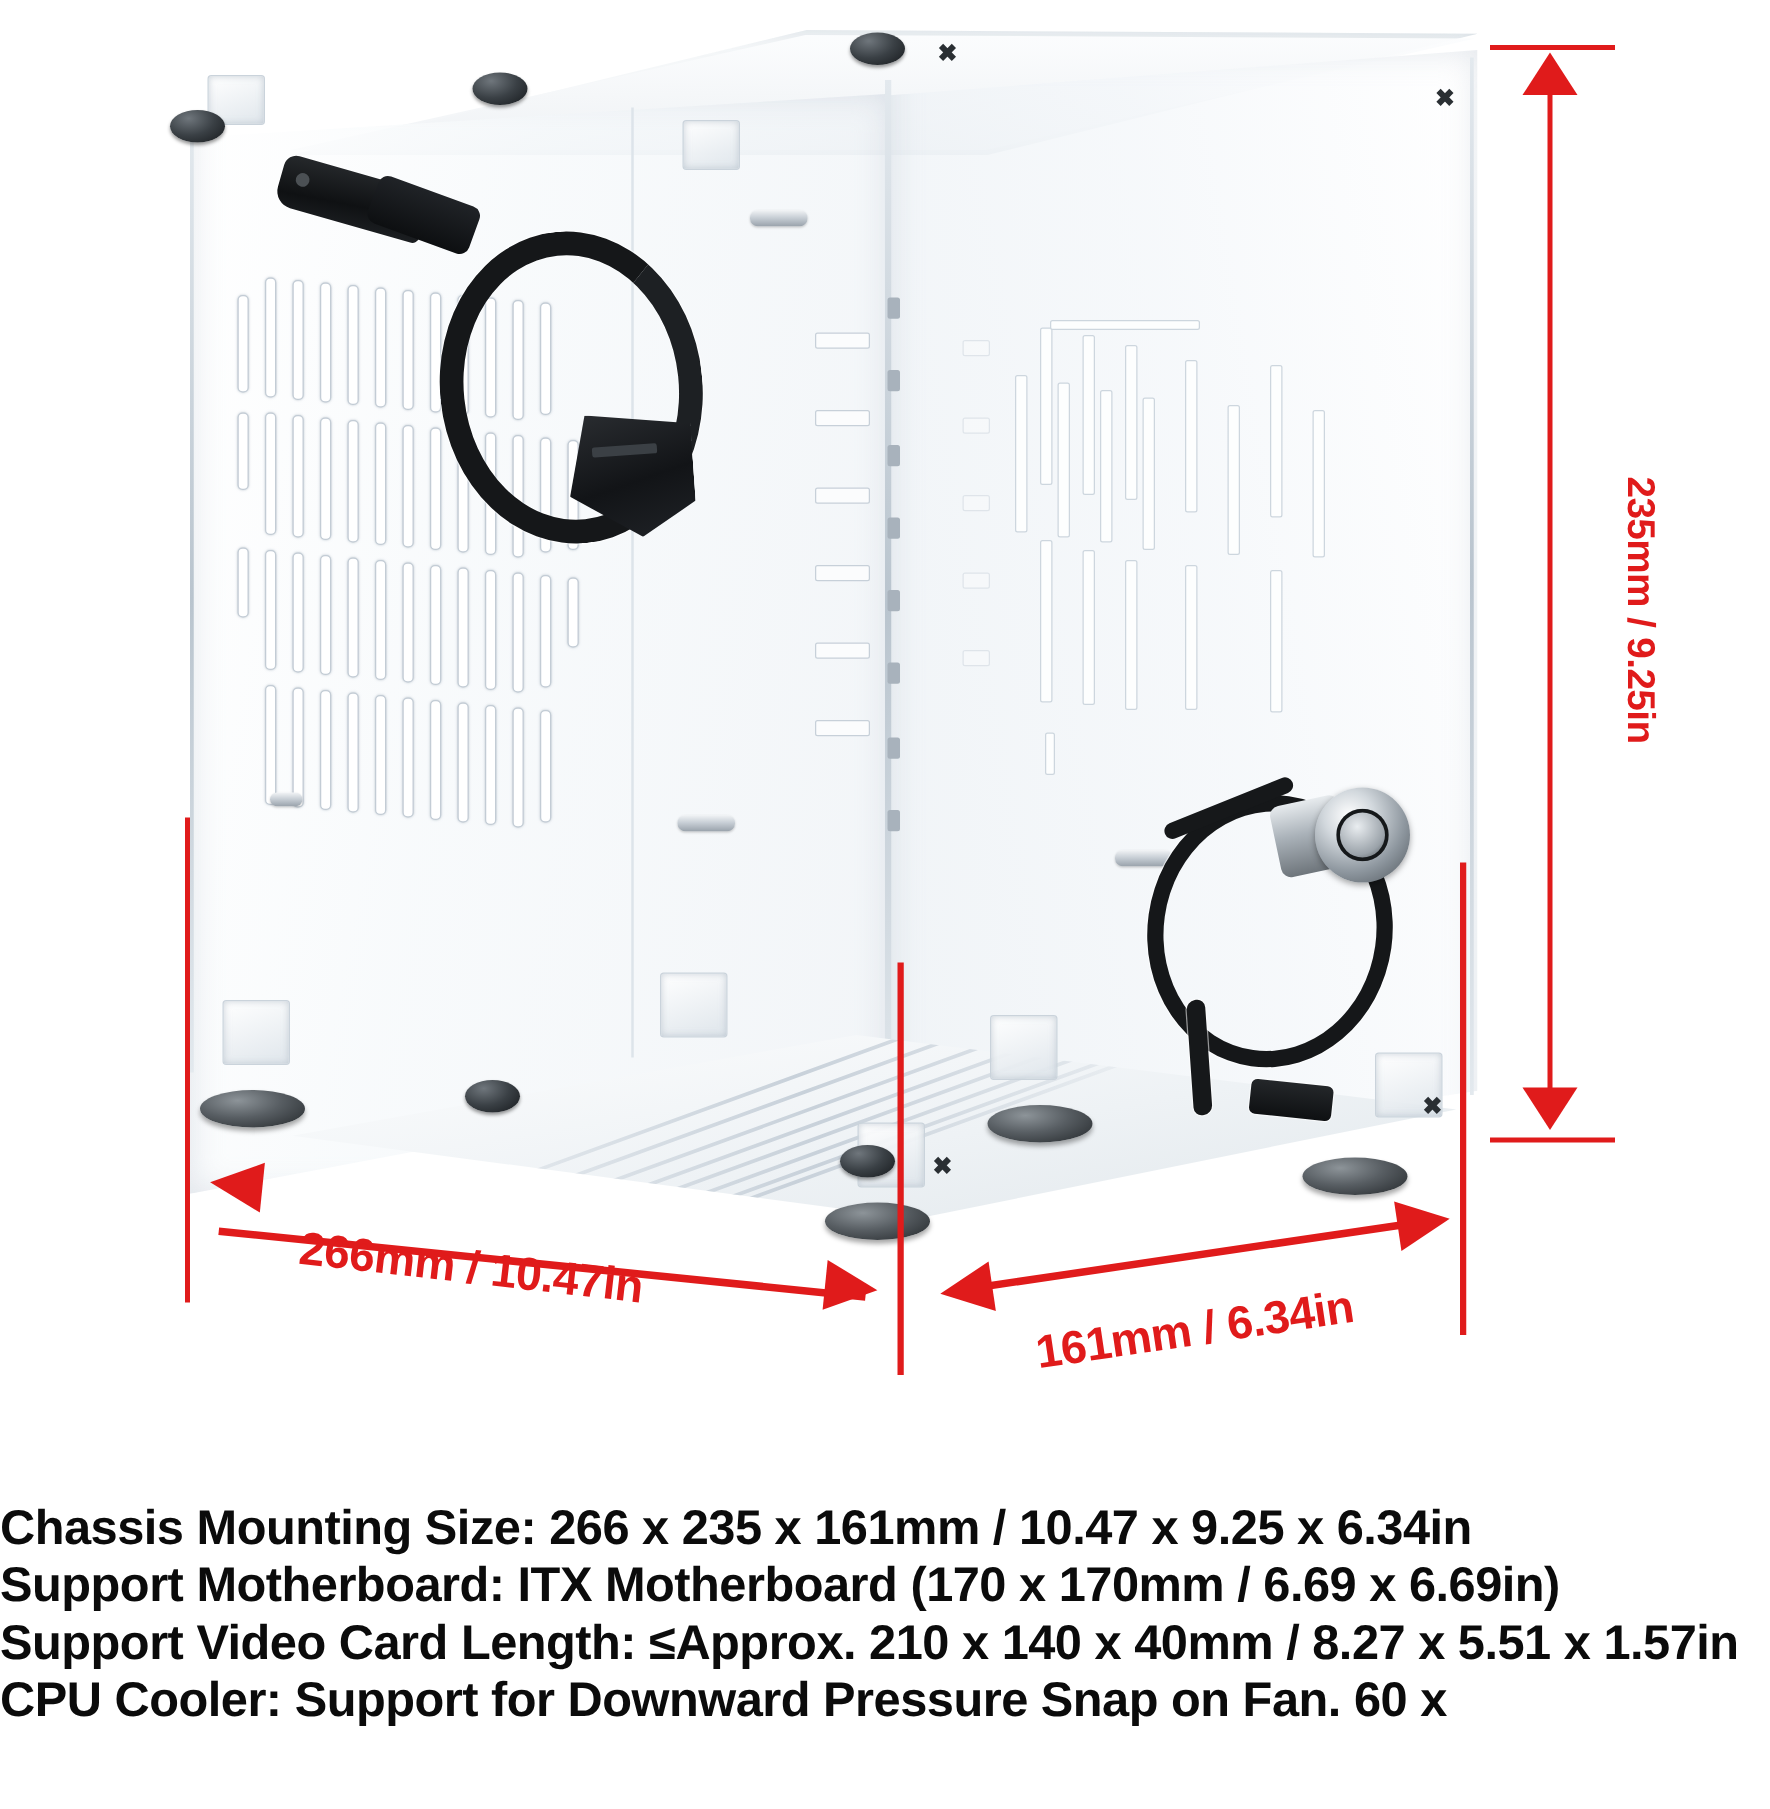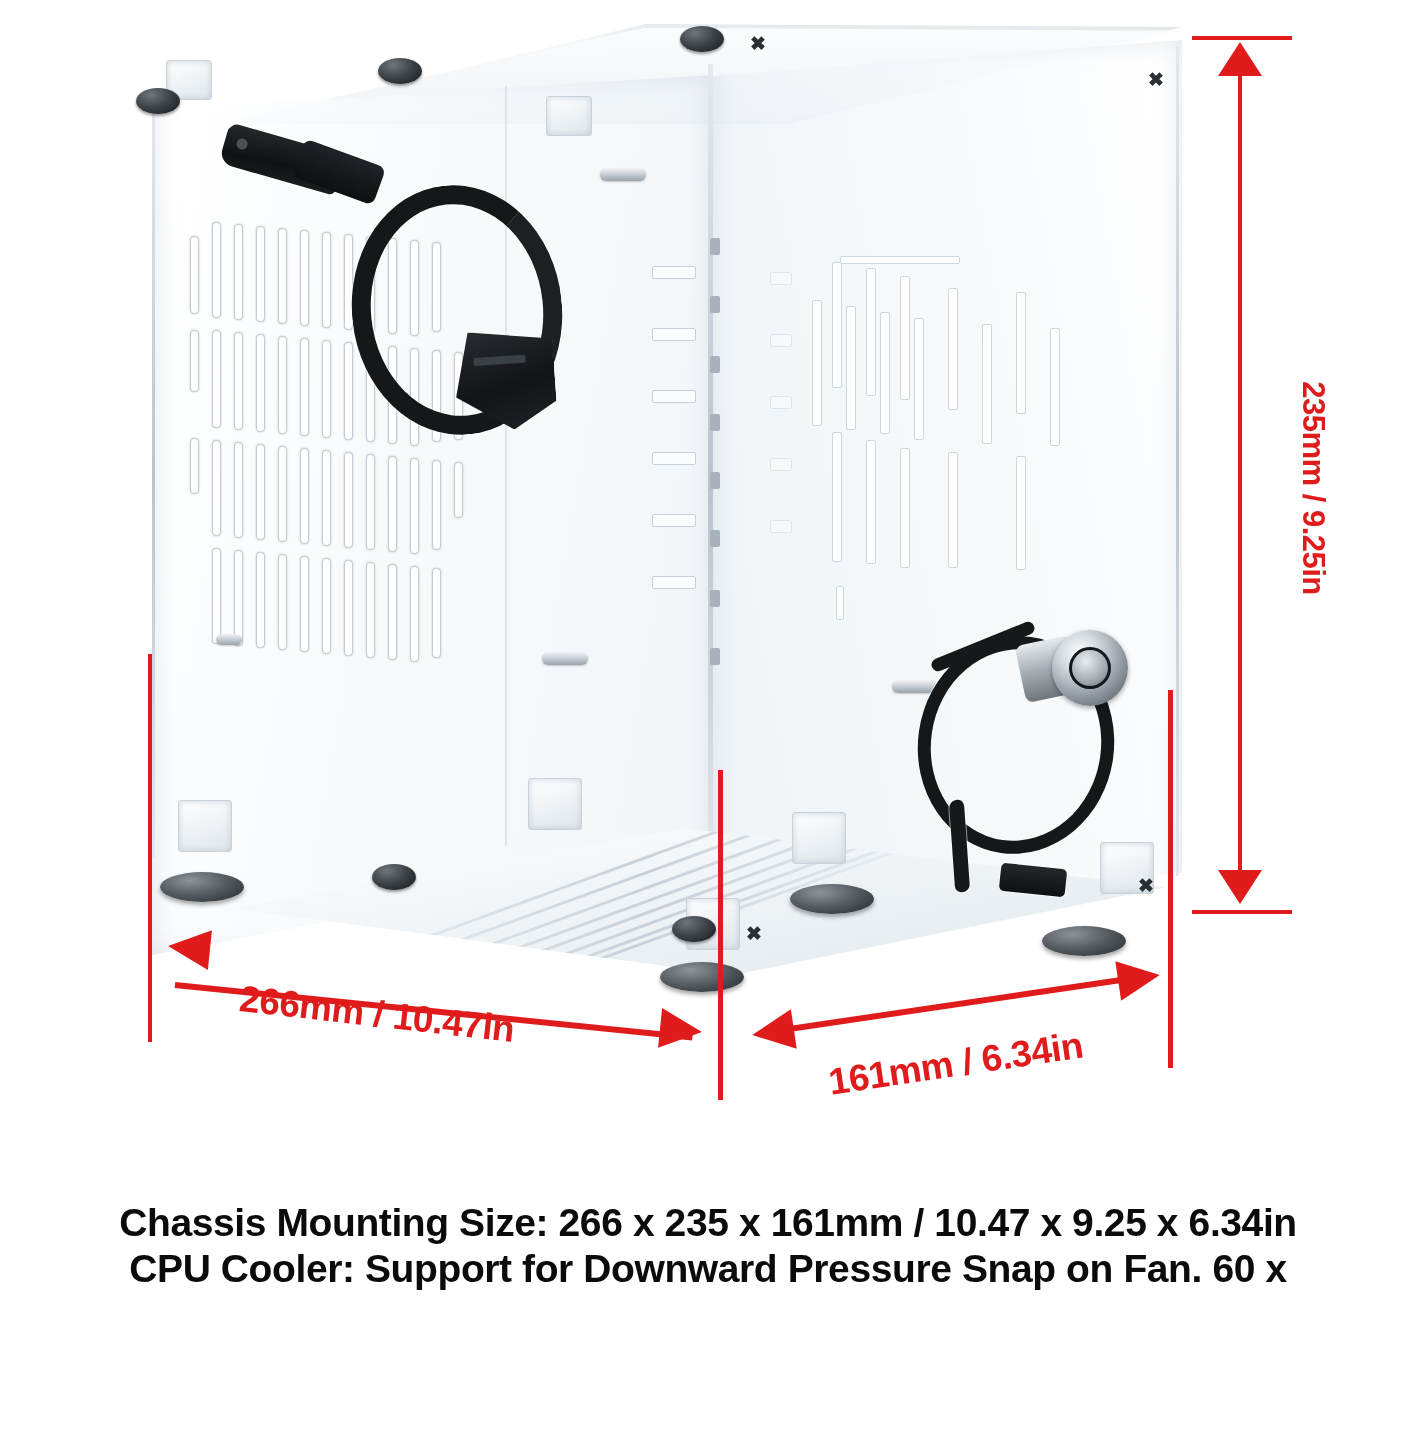--- a/index.html
+++ b/index.html
@@ -200,21 +200,20 @@
   .dim-ext-h { height:4px; }
   .dim-label {
     position:absolute; color:#e01b1b; font-weight:bold;
     font-family:"Liberation Sans", sans-serif;
     white-space:nowrap; letter-spacing:-.5px;
   }
 
   
   #spec-list {
     position:absolute; left:0; top:1200px; width:1416px;
-    text-align:center;
   }
   .spec-line {
     color:#0b0b0b; font-weight:bold; font-size:39px; line-height:46px;
     font-family:"Liberation Sans", sans-serif;
     letter-spacing:-.4px; white-space:nowrap;
   }
 </style>
 </head>
 <body>
 
@@ -440,14 +439,16 @@
                   border-left:42px solid #e01b1b; transform:rotate(-8.4deg);"></div>
 
       <div class="dim-label" style="left:826px; top:1062px; font-size:37px; transform:rotate(-8.4deg); transform-origin:left top;">161mm / 6.34in</div>
     </div>
 
   </div>
 </div>
 
 <div id="spec-list">
   <div class="spec-line">Chassis Mounting Size: 266 x 235 x 161mm / 10.47 x 9.25 x 6.34in</div>
+  <div class="spec-line">Support Motherboard: ITX Motherboard (170 x 170mm / 6.69 x 6.69in)</div>
+  <div class="spec-line">Support Video Card Length: ≤Approx. 210 x 140 x 40mm / 8.27 x 5.51 x 1.57in</div>
   <div class="spec-line">CPU Cooler: Support for Downward Pressure Snap on Fan. 60 x</div>
 </div>
 
 </body></html>

